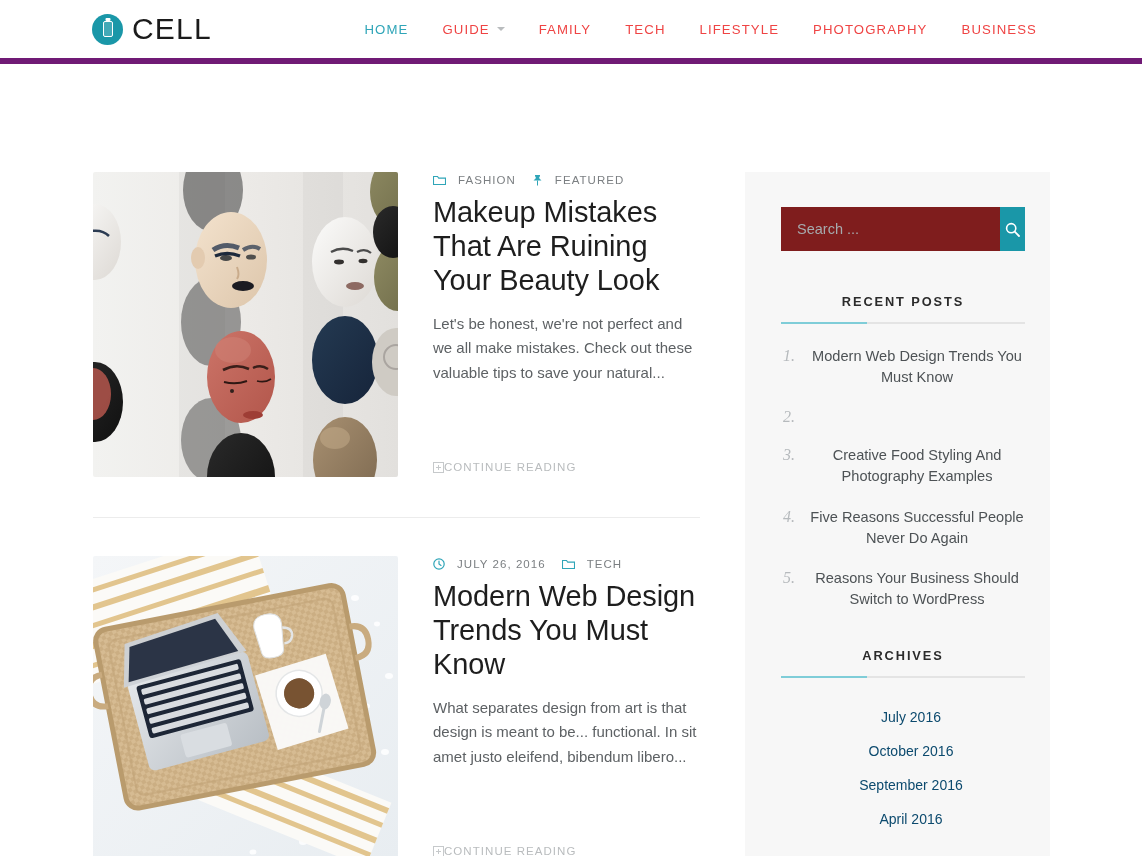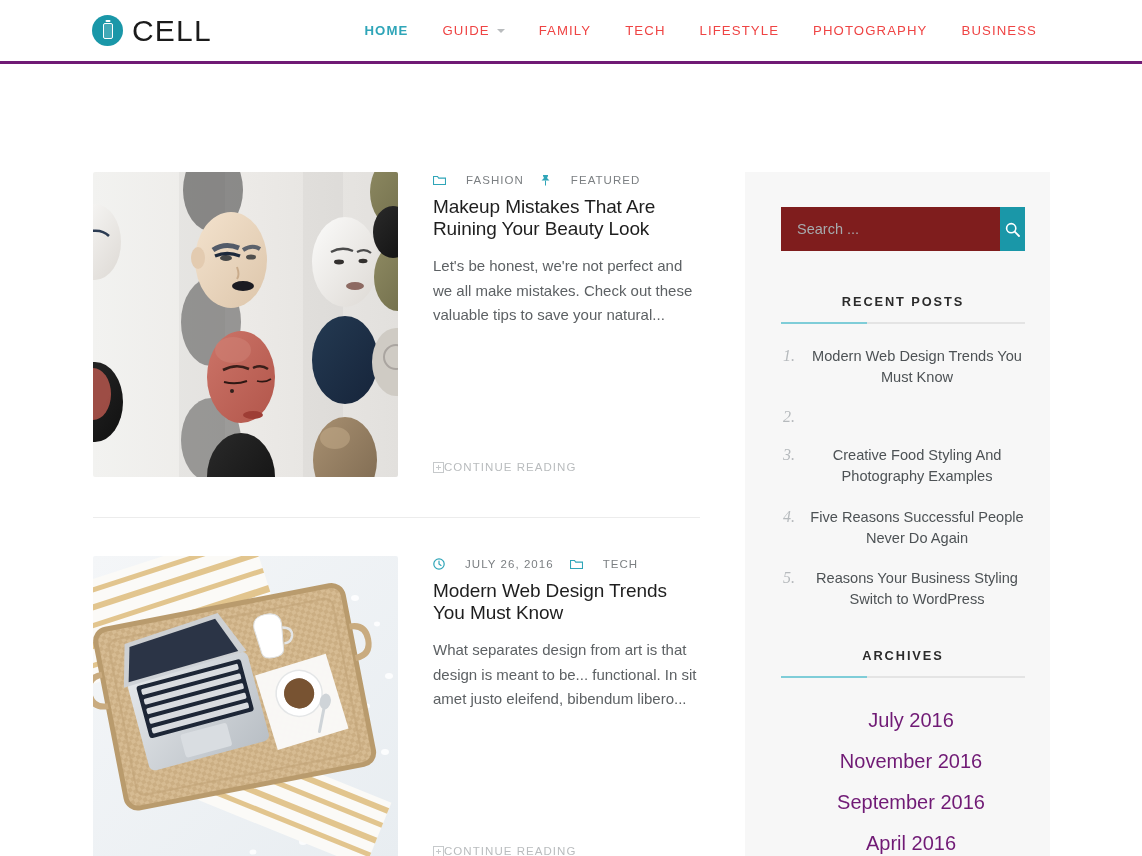--- a/index.html
+++ b/index.html
@@ -7,21 +7,21 @@
   body {
     font-family:"Liberation Sans", sans-serif;
     background:#ffffff;
     color:#3b3b3b;
     overflow:hidden;
   }
 
   
   .site-header{
     height:64px;
-    border-bottom:3px solid #701a75;
+    border-bottom:6px solid #701a75;
     display:flex;
     align-items:center;
     background:#fff;
   }
   .brand{
     display:flex;
     align-items:center;
     margin-left:92px;
     gap:9px;
   }
@@ -61,21 +61,21 @@
   .nav-item{
     font-size:13.2px;
     letter-spacing:1.1px;
     color:#ef4444;
     text-transform:uppercase;
     padding:0 17px;
     cursor:pointer;
     white-space:nowrap;
     display:flex;align-items:center;gap:7px;
   }
-  .nav-item.active{ color:#2fa5b8;font-weight:bold; }
+  .nav-item.active{ color:#2fa5b8; }
   .caret{
     width:0;height:0;
     border-left:4px solid transparent;
     border-right:4px solid transparent;
     border-top:4px solid #b9bcbe;
     display:inline-block;
   }
 
   
   .page{ display:flex; height:792px; }
@@ -106,31 +106,31 @@
 
   .post-body{ flex:1; padding-top:2px; display:flex; flex-direction:column; }
 
   .post-meta{
     display:flex;
     align-items:center;
     gap:16px;
     margin-bottom:10px;
   }
   .meta-item{
-    display:flex;align-items:center;gap:20px;
+    display:flex;align-items:center;gap:12px;
     font-size:11.5px;
     letter-spacing:1.05px;
     text-transform:uppercase;
     color:#7b7f82;
     cursor:pointer;
   }
   .meta-ico{ color:#2fa5b8; display:inline-flex; align-items:center; }
 
   .post-title{
-    font-size:19px;
+    font-size:29px;
     line-height:1.17;
     font-weight:400;
     color:#1e1e1e;
     letter-spacing:-0.1px;
     margin-bottom:14px;
     cursor:pointer;
   }
   .post-excerpt{
     font-size:15px;
     line-height:1.63;
@@ -228,22 +228,22 @@
     padding-top:1px;
   }
   .rp-text{
     font-size:14.6px;
     line-height:1.45;
     color:#4d5255;
   }
 
   .arch-list{ list-style:none; }
   .arch-item{
-    font-size:20px;
-    color:#701a75;
+    font-size:14px;
+    color:#0c4a6e;
     padding:9px 0;
     cursor:pointer;
     margin-left:16px;
   }
 </style>
 </head>
 <body>
 
 <header class="site-header">
   <div class="brand">
@@ -567,31 +567,31 @@
           <li class="rp-item">
             <span class="rp-num">3.</span>
             <span class="rp-text">Creative Food Styling And Photography Examples</span>
           </li>
           <li class="rp-item">
             <span class="rp-num">4.</span>
             <span class="rp-text">Five Reasons Successful People Never Do Again</span>
           </li>
           <li class="rp-item">
             <span class="rp-num">5.</span>
-            <span class="rp-text">Reasons Your Business Styling Switch to WordPress</span>
+            <span class="rp-text">Reasons Your Business Should Switch to WordPress</span>
           </li>
         </ul>
       </section>
 
       <section class="widget">
         <div class="widget-title">ARCHIVES</div>
         <div class="widget-rule"></div>
         <ul class="arch-list">
           <li class="arch-item">July 2016</li>
-          <li class="arch-item">November 2016</li>
+          <li class="arch-item">October 2016</li>
           <li class="arch-item">September 2016</li>
           <li class="arch-item">April 2016</li>
 
         </ul>
       </section>
 
     </aside>
   </div>
 </div>
 

